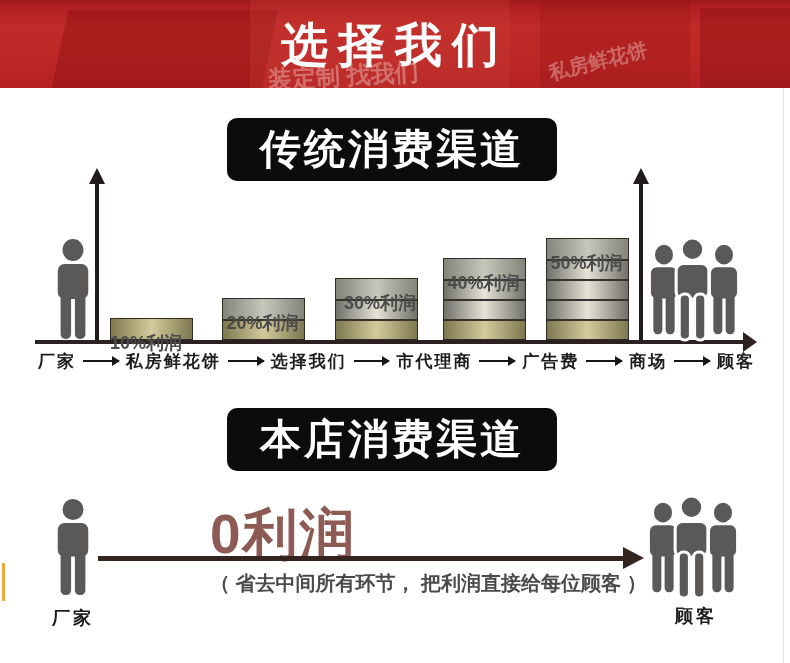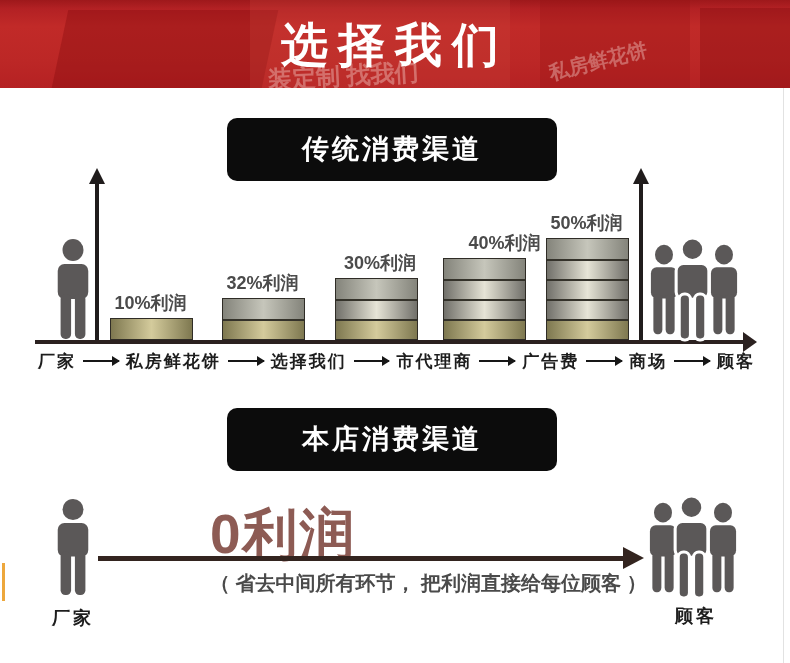--- a/index.html
+++ b/index.html
@@ -16,21 +16,21 @@
   .header .patch3{position:absolute;left:700px;top:8px;width:90px;height:80px;background:rgba(120,8,10,.30);}
   .header .patch4{position:absolute;left:250px;top:0;width:260px;height:88px;background:rgba(205,70,60,.25);}
   .overlay-text{position:absolute;color:rgba(255,235,230,.35);font-weight:bold;white-space:nowrap;}
   .ot1{left:268px;top:60px;font-size:24px;transform:rotate(-3deg);}
   .ot2{left:548px;top:48px;font-size:20px;transform:rotate(-14deg);font-family:"Liberation Serif","DejaVu Serif",serif;}
   .main-title{left:0;top:14px;width:790px;text-align:center;color:#ffffff;
     font-size:47px;font-weight:bold;letter-spacing:10px;}
 
   
   .banner{width:330px;height:63px;background:#0c0c0c;border-radius:10px;
-    color:#ffffff;font-size:27px;font-weight:bold;text-align:center;line-height:63px;letter-spacing:3px;}
+    color:#ffffff;font-size:41px;font-weight:bold;text-align:center;line-height:63px;letter-spacing:3px;}
   .banner1{left:227px;top:118px;}
   .banner2{left:227px;top:408px;}
 
   
   .h-axis{left:35px;top:340px;width:712px;height:4px;background:#2b2120;}
   .h-axis-head{left:743px;top:332px;width:0;height:0;
     border-left:14px solid #2b2120;border-top:10px solid transparent;border-bottom:10px solid transparent;}
   .v-shaft{width:4px;background:#201c1c;}
   .v-left{left:95px;top:183px;height:157px;}
   .v-right{left:639px;top:183px;height:157px;}
@@ -38,21 +38,21 @@
     border-left:8px solid transparent;border-right:8px solid transparent;}
   .vh-left{left:89px;top:168px;}
   .vh-right{left:633px;top:168px;}
 
   .bar{position:absolute;border:1px solid #2f2c26;}
   .seg{height:20px;box-sizing:border-box;border-top:2px solid #34322a;
     background:linear-gradient(90deg,#71706a 0%,#e6e4d6 50%,#71706a 100%);}
   .seg:first-child{border-top:none;}
   .seg-top{background:linear-gradient(90deg,#84847b 0%,#c6c6bb 50%,#84847b 100%);}
   .seg-bottom{background:linear-gradient(90deg,#7e7850 0%,#d4cb9c 50%,#7e7850 100%);}
-  .bar-label{position:absolute;font-size:18px;font-weight:bold;color:#4b4b4b;white-space:nowrap;}
+  .bar-label{position:absolute;font-size:18px;font-weight:bold;color:#4b4b4b;white-space:nowrap;margin-top:40px;}
 
   
   .flow-row{left:38px;top:348px;width:717px;height:26px;display:flex;align-items:center;}
   .flow-label{font-size:17px;font-weight:bold;color:#1d1d1d;white-space:nowrap;letter-spacing:2px;}
   .flow-arrow{flex:1;min-width:14px;height:2px;background:#171717;margin:0 7px;position:relative;}
   .flow-arrow:after{content:"";position:absolute;right:-1px;top:-4px;width:0;height:0;
     border-left:8px solid #171717;border-top:5px solid transparent;border-bottom:5px solid transparent;}
 
   
   .person-slot svg{display:block;width:100%;height:100%;}
@@ -137,39 +137,39 @@
         <rect x="9" y="57" width="11" height="45" rx="5" fill="#5b5858" stroke="#ffffff" stroke-width="3"></rect>
         <rect x="24" y="57" width="11" height="45" rx="5" fill="#5b5858" stroke="#ffffff" stroke-width="3"></rect>
       </svg>
     </div>
 </div>
 
 <div id="bars1">
     <div class="bar" style="left: 110px; top: 318px; width: 81px; height: 20px;">
       <div class="seg seg-bottom"></div>
     </div>
-    <div class="bar-label" style="left: 110px; width: 81px; text-align: center; top: 291px;">10%利润</div>
+    <div class="bar-label" style="left: 110px; width: 81px; top: 291px;">10%利润</div>
     <div class="bar" style="left: 222px; top: 298px; width: 81px; height: 40px;">
       <div class="seg seg-top"></div>
       <div class="seg seg-bottom"></div>
     </div>
-    <div class="bar-label" style="left: 222px; width: 81px; text-align: center; top: 271px;">32%利润</div>
+    <div class="bar-label" style="left: 222px; width: 81px; text-align: center; top: 271px;">20%利润</div>
     <div class="bar" style="left: 335px; top: 278px; width: 81px; height: 60px;">
       <div class="seg seg-top"></div>
       <div class="seg"></div>
       <div class="seg seg-bottom"></div>
     </div>
     <div class="bar-label" style="left: 335px; width: 81px; text-align: right; top: 251px;">30%利润</div>
     <div class="bar" style="left: 443px; top: 258px; width: 81px; height: 80px;">
       <div class="seg seg-top"></div>
       <div class="seg"></div>
       <div class="seg"></div>
       <div class="seg seg-bottom"></div>
     </div>
-    <div class="bar-label" style="left: 464px; width: 81px; text-align: center; top: 231px;">40%利润</div>
+    <div class="bar-label" style="left: 443px; width: 81px; text-align: center; top: 231px;">40%利润</div>
     <div class="bar" style="left: 546px; top: 238px; width: 81px; height: 100px;">
       <div class="seg seg-top"></div>
       <div class="seg"></div>
       <div class="seg"></div>
       <div class="seg"></div>
       <div class="seg seg-bottom"></div>
     </div>
     <div class="bar-label" style="left: 546px; width: 81px; text-align: center; top: 211px;">50%利润</div>
   </div>
 

